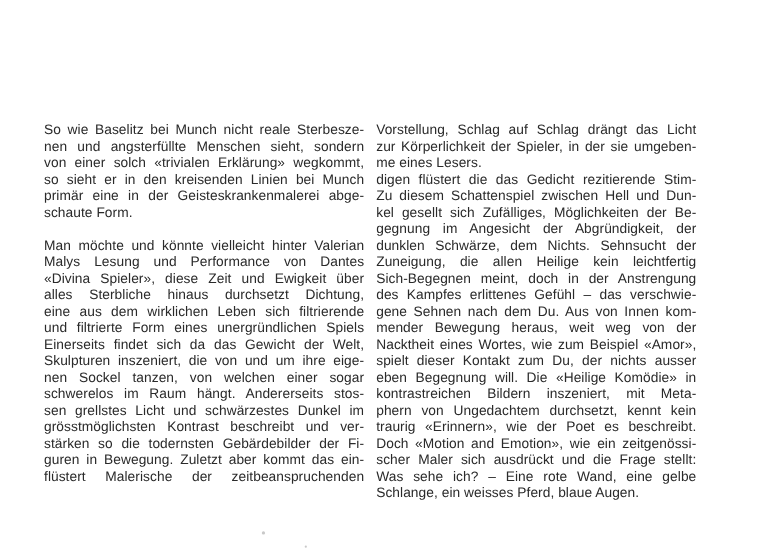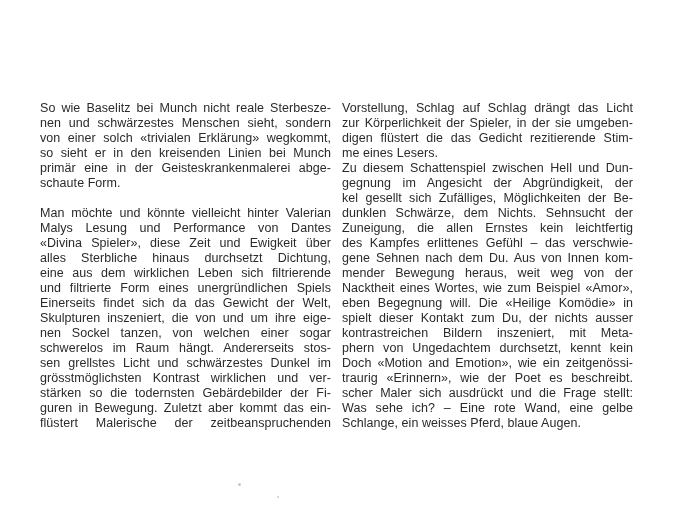--- a/index.html
+++ b/index.html
@@ -10,21 +10,21 @@
   .page {
     position: relative;
     width: 696px;
     height: 508px;
     background: #ffffff;
     overflow: hidden;
     font-family: "Liberation Sans", "DejaVu Sans", sans-serif;
   }
   .column {
     position: absolute;
-    top: 101px;
+    top: 111px;
     width: 291px;
     font-size: 12.5px;
     line-height: 15px;
     color: #2a2a2a;
     letter-spacing: 0.05px;
   }
   .column-left  { left: 40px; }
   .column-right { left: 342px; }
   .ln {
     height: 15px;
@@ -46,61 +46,62 @@
   }
   .speck-1 { left: 238px; top: 483px; width: 3px; height: 3px; }
   .speck-2 { left: 277px; top: 496px; width: 2px; height: 2px; }
 </style>
 </head>
 <body>
 
 <div class="page">
   <div class="column column-left">
       <div class="ln">So wie Baselitz bei Munch nicht reale Sterbesze-</div>
-      <div class="ln">nen und schwärzestes Menschen sieht, sondern</div>
+      <div class="ln">nen und angsterfüllte Menschen sieht, sondern</div>
       <div class="ln">von einer solch «trivialen Erklärung» wegkommt,</div>
       <div class="ln">so sieht er in den kreisenden Linien bei Munch</div>
       <div class="ln">primär eine in der Geisteskrankenmalerei abge-</div>
       <div class="ln ln-end">schaute Form.</div>
       <div class="gap"></div>
       <div class="ln">Man möchte und könnte vielleicht hinter Valerian</div>
       <div class="ln">Malys Lesung und Performance von Dantes</div>
       <div class="ln">«Divina Spieler», diese Zeit und Ewigkeit über</div>
       <div class="ln">alles Sterbliche hinaus durchsetzt Dichtung,</div>
       <div class="ln">eine aus dem wirklichen Leben sich filtrierende</div>
       <div class="ln">und filtrierte Form eines unergründlichen Spiels</div>
       <div class="ln">Einerseits findet sich da das Gewicht der Welt,</div>
       <div class="ln">Skulpturen inszeniert, die von und um ihre eige-</div>
       <div class="ln">nen Sockel tanzen, von welchen einer sogar</div>
       <div class="ln">schwerelos im Raum hängt. Andererseits stos-</div>
       <div class="ln">sen grellstes Licht und schwärzestes Dunkel im</div>
-      <div class="ln">grösstmöglichsten Kontrast wirklichen und ver-</div>
+      <div class="ln">grösstmöglichsten Kontrast beschreibt und ver-</div>
       <div class="ln">stärken so die todernsten Gebärdebilder der Fi-</div>
       <div class="ln">guren in Bewegung. Zuletzt aber kommt das ein-</div>
       <div class="ln">flüstert Malerische der zeitbeanspruchenden</div>
     </div>
   <div class="column column-right">
       <div class="ln">Vorstellung, Schlag auf Schlag drängt das Licht</div>
       <div class="ln">zur Körperlichkeit der Spieler, in der sie umgeben-</div>
+      <div class="ln ln-end">me eines Lesers.</div>
       <div class="ln">digen flüstert die das Gedicht rezitierende Stim-</div>
-      <div class="ln ln-end">me eines Lesers.</div>
       <div class="ln">Zu diesem Schattenspiel zwischen Hell und Dun-</div>
+      <div class="ln">kel gesellt sich Zufälliges, Möglichkeiten der Be-</div>
       <div class="ln">gegnung im Angesicht der Abgründigkeit, der</div>
-      <div class="ln">kel gesellt sich Zufälliges, Möglichkeiten der Be-</div>
       <div class="ln">dunklen Schwärze, dem Nichts. Sehnsucht der</div>
-      <div class="ln">Zuneigung, die allen Ernstes kein leichtfertig</div>
+      <div class="ln">Zuneigung, die allen Heilige kein leichtfertig</div>
+      <div class="ln">Sich-Begegnen meint, doch in der Anstrengung</div>
       <div class="ln">des Kampfes erlittenes Gefühl – das verschwie-</div>
       <div class="ln">gene Sehnen nach dem Du. Aus von Innen kom-</div>
       <div class="ln">mender Bewegung heraus, weit weg von der</div>
       <div class="ln">Nacktheit eines Wortes, wie zum Beispiel «Amor»,</div>
+      <div class="ln">spielt dieser Kontakt zum Du, der nichts ausser</div>
       <div class="ln">eben Begegnung will. Die «Heilige Komödie» in</div>
-      <div class="ln">spielt dieser Kontakt zum Du, der nichts ausser</div>
       <div class="ln">kontrastreichen Bildern inszeniert, mit Meta-</div>
       <div class="ln">phern von Ungedachtem durchsetzt, kennt kein</div>
+      <div class="ln">traurig «Erinnern», wie der Poet es beschreibt.</div>
       <div class="ln">Doch «Motion and Emotion», wie ein zeitgenössi-</div>
-      <div class="ln">traurig «Erinnern», wie der Poet es beschreibt.</div>
       <div class="ln">scher Maler sich ausdrückt und die Frage stellt:</div>
       <div class="ln">Was sehe ich? – Eine rote Wand, eine gelbe</div>
       <div class="ln ln-end">Schlange, ein weisses Pferd, blaue Augen.</div>
     </div>
   <div class="speck speck-1"></div>
   <div class="speck speck-2"></div>
 </div>
 
 </body></html>

